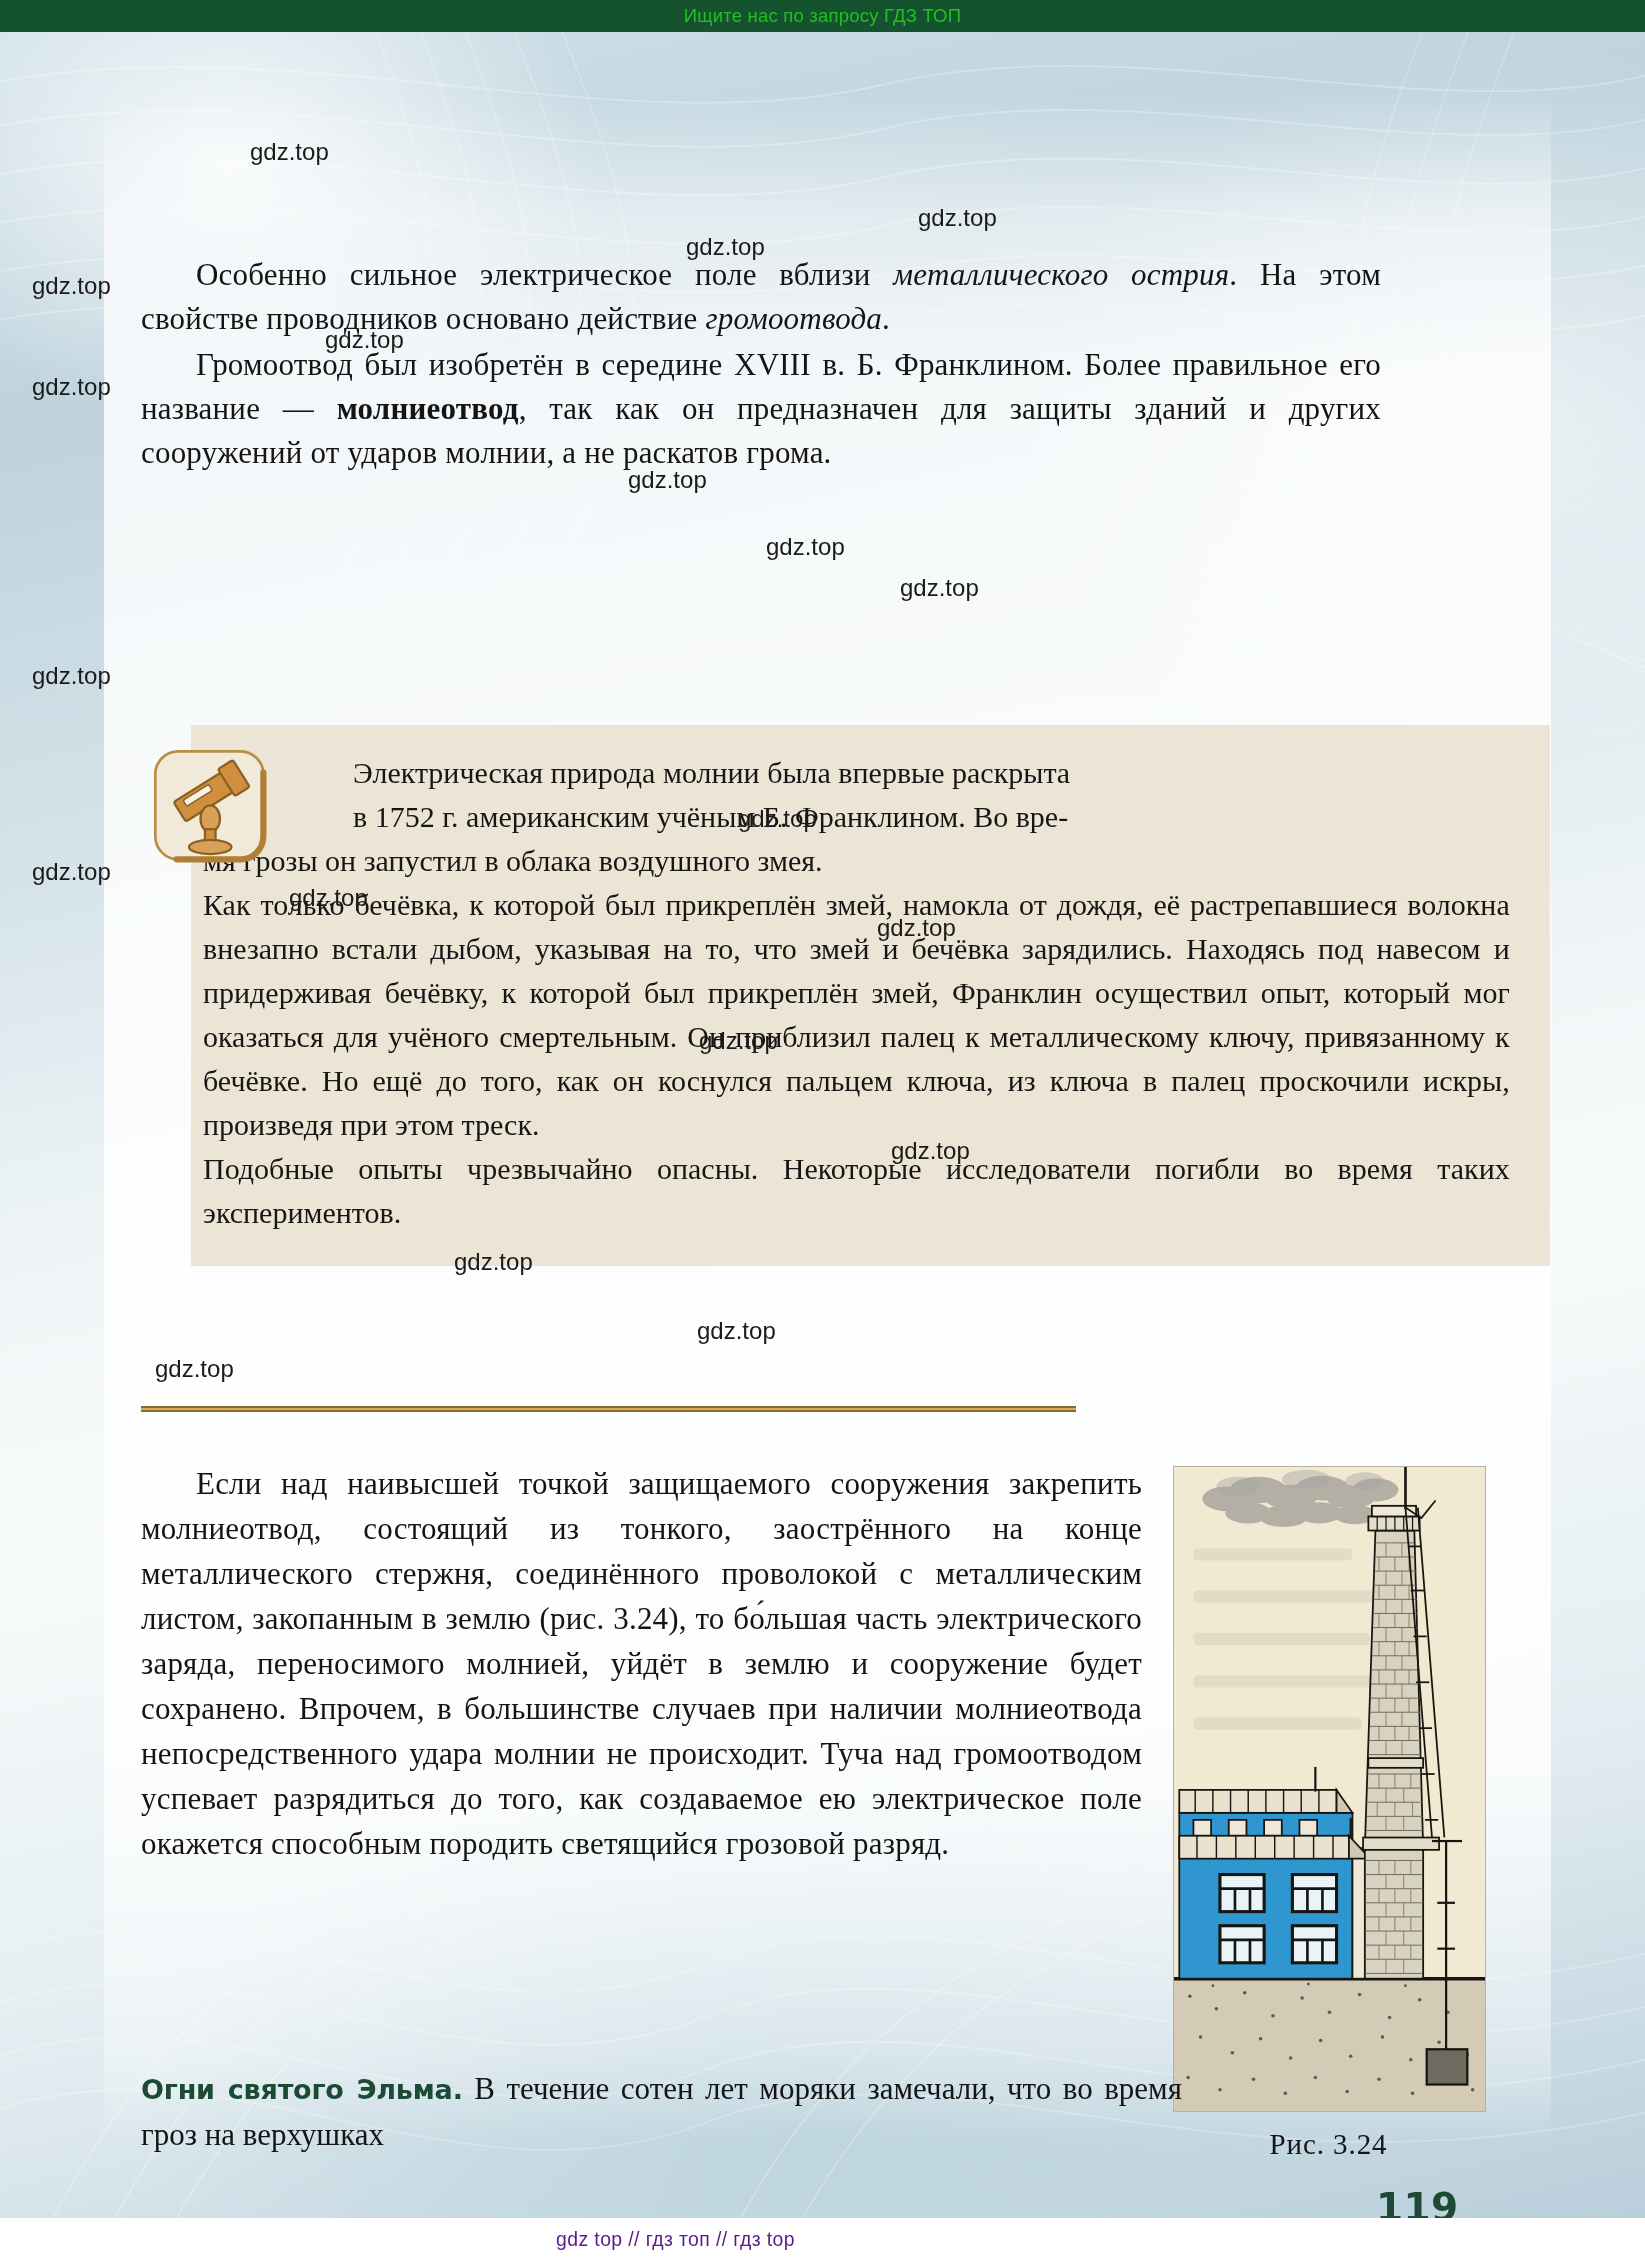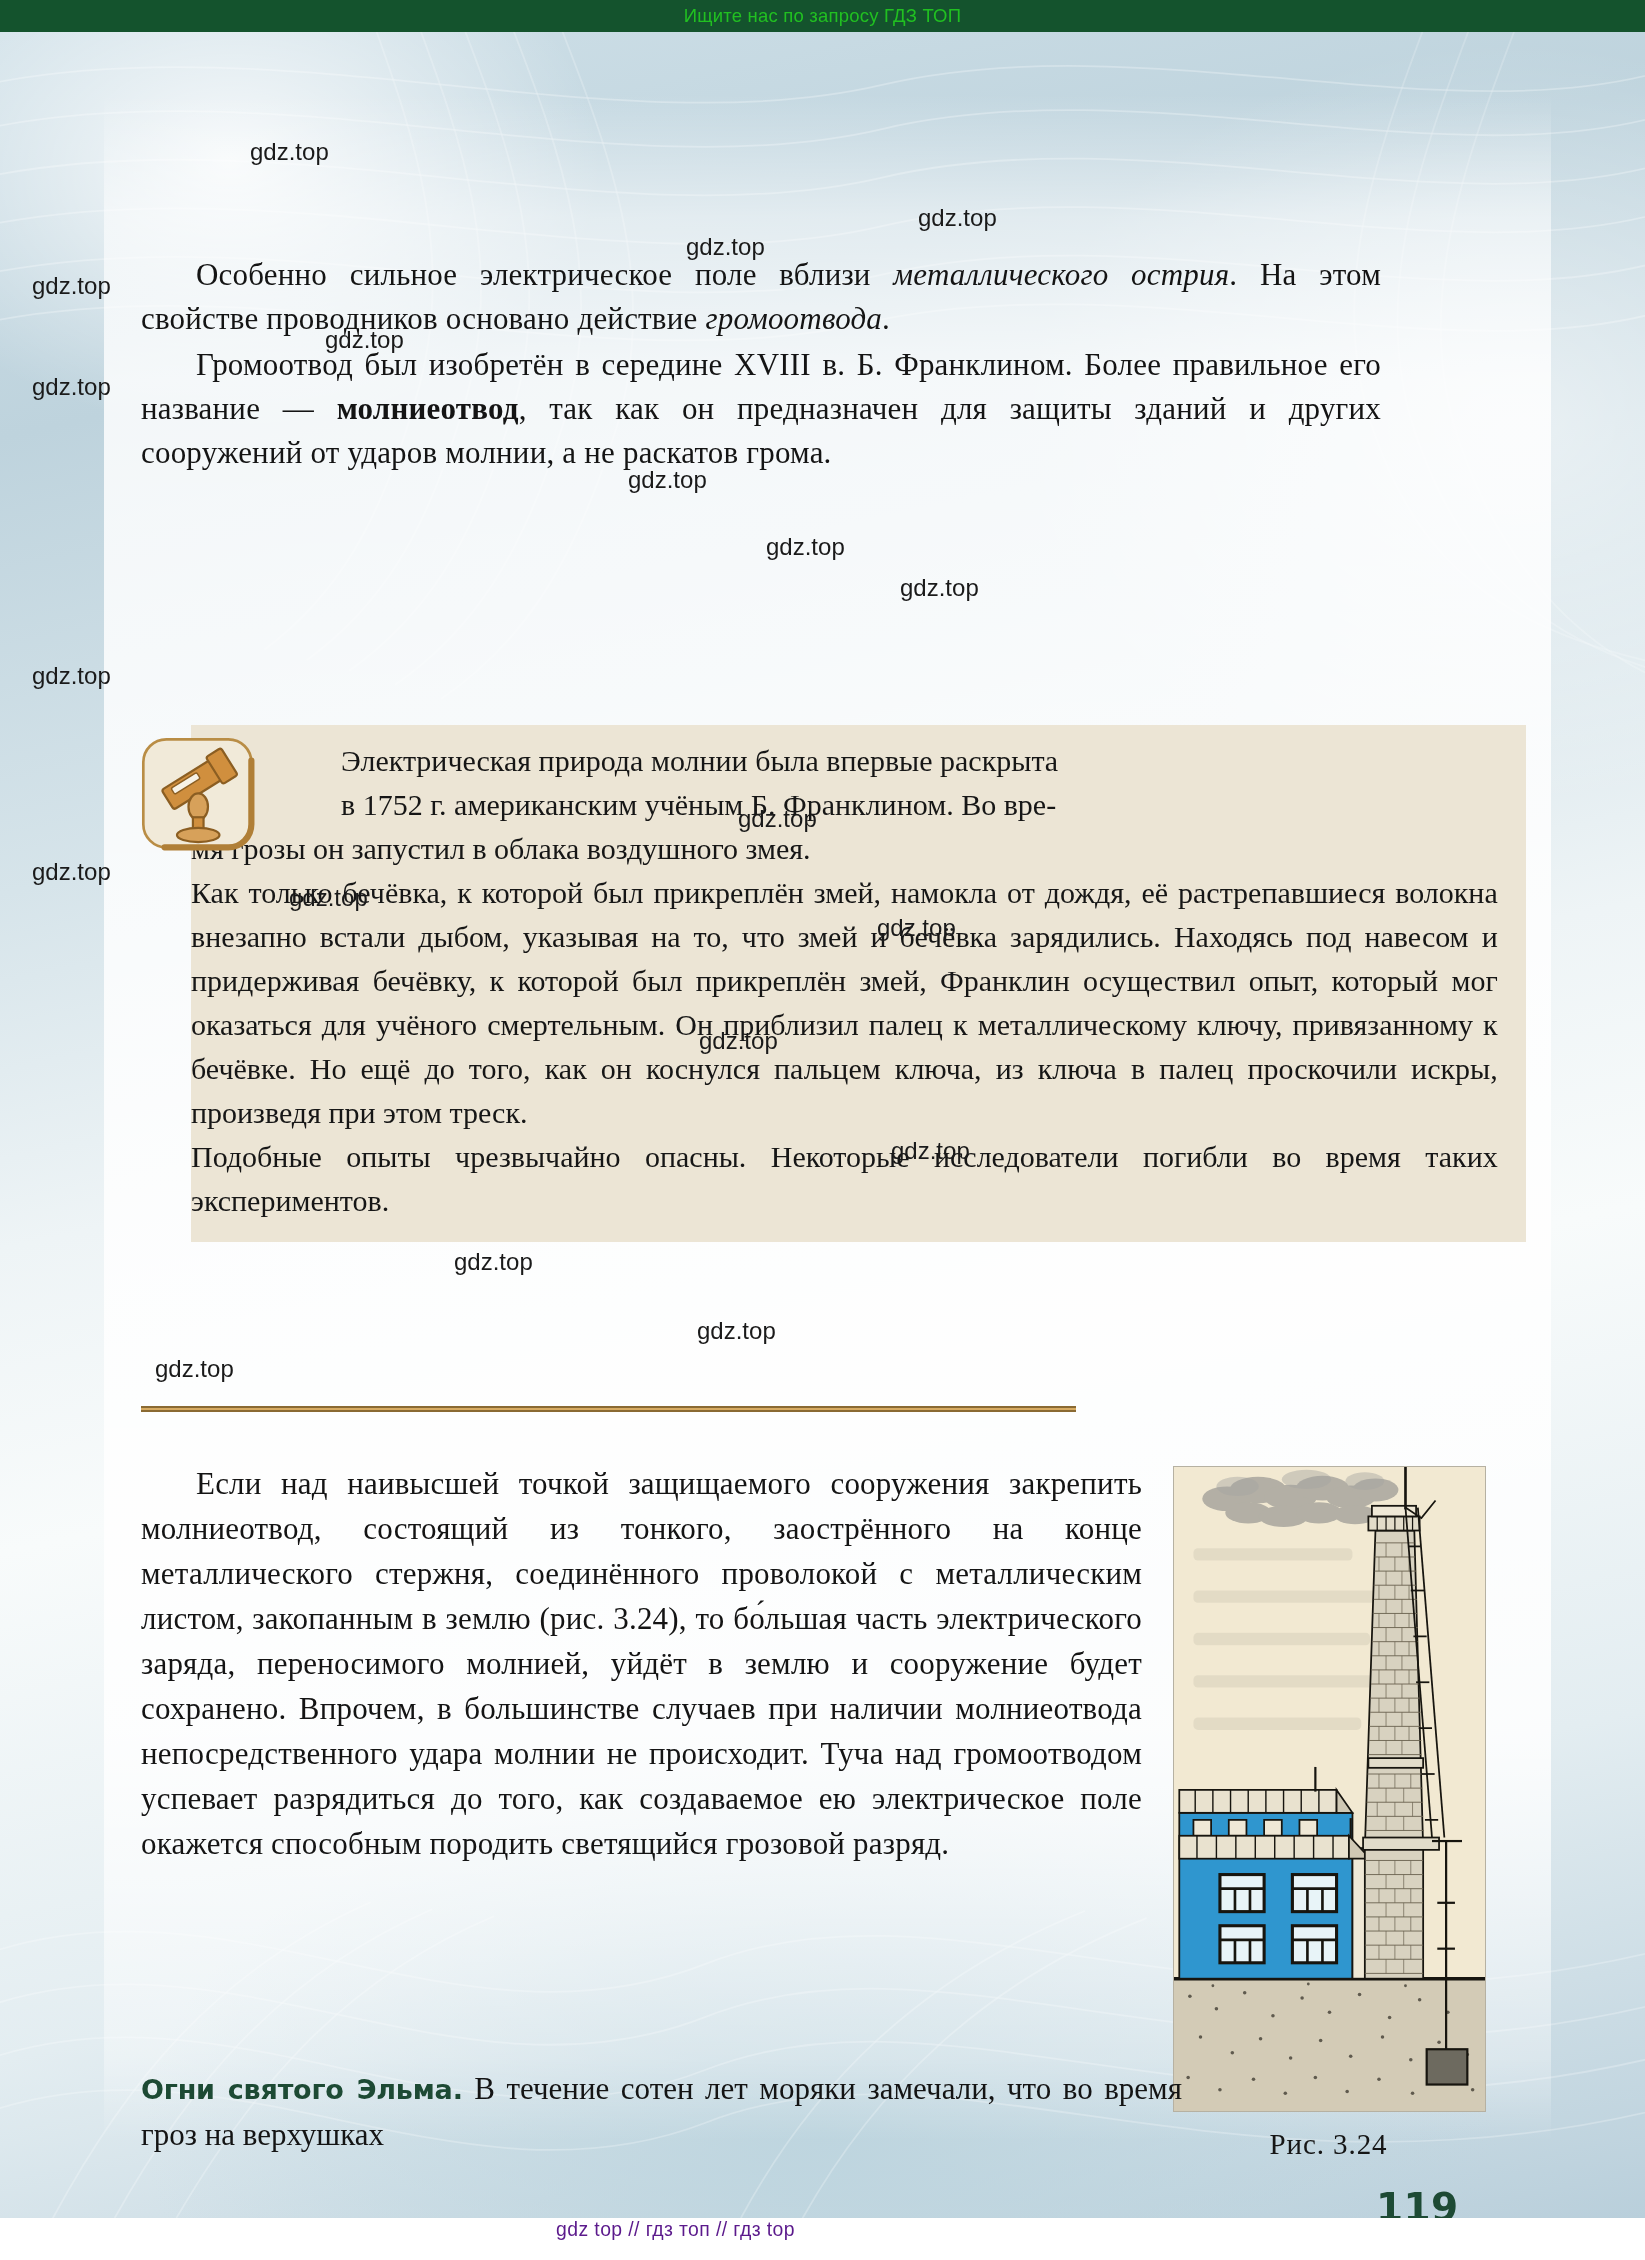--- a/index.html
+++ b/index.html
@@ -79,21 +79,21 @@
   .it{font-style:italic;}
   .bd{font-weight:700;}
 
   
   #para-intro{font-style:italic;letter-spacing:0.4px;}
 
   
   #callout-box{
     position:absolute;left:191px;top:693px;width:1335px;
     background:#ece5d5;
-    padding:0;
+    padding:12px;
   }
   #callout-inner{
     position:relative;
     padding:14px 23px 19.4px 0;
   }
   #telescope-badge{
     position:absolute;left:-53px;top:8.8px;width:124px;height:124px;
   }
   #callout-text{
     margin-left:150px;margin-right:5.3px;
@@ -157,21 +157,21 @@
   .wm{
     position:absolute;
     font-family:"Liberation Sans", sans-serif;
     font-size:24px;color:#1a1a1a;white-space:nowrap;
     pointer-events:none;user-select:none;
   }
 
   
   #footer-bar{
     position:absolute;left:0;top:2218px;width:1351px;height:42px;
-    background:#ffffff;display:flex;align-items:flex-start;justify-content:center;
+    background:#ffffff;display:flex;align-items:center;justify-content:center;
   }
   #footer-bar .footer-text{
     font-family:"Liberation Sans", sans-serif;
     font-size:19.4px;color:#5b1a8c;letter-spacing:0.4px;
   }
 </style>
 </head>
 <body>
 
 <div id="promo-bar">

